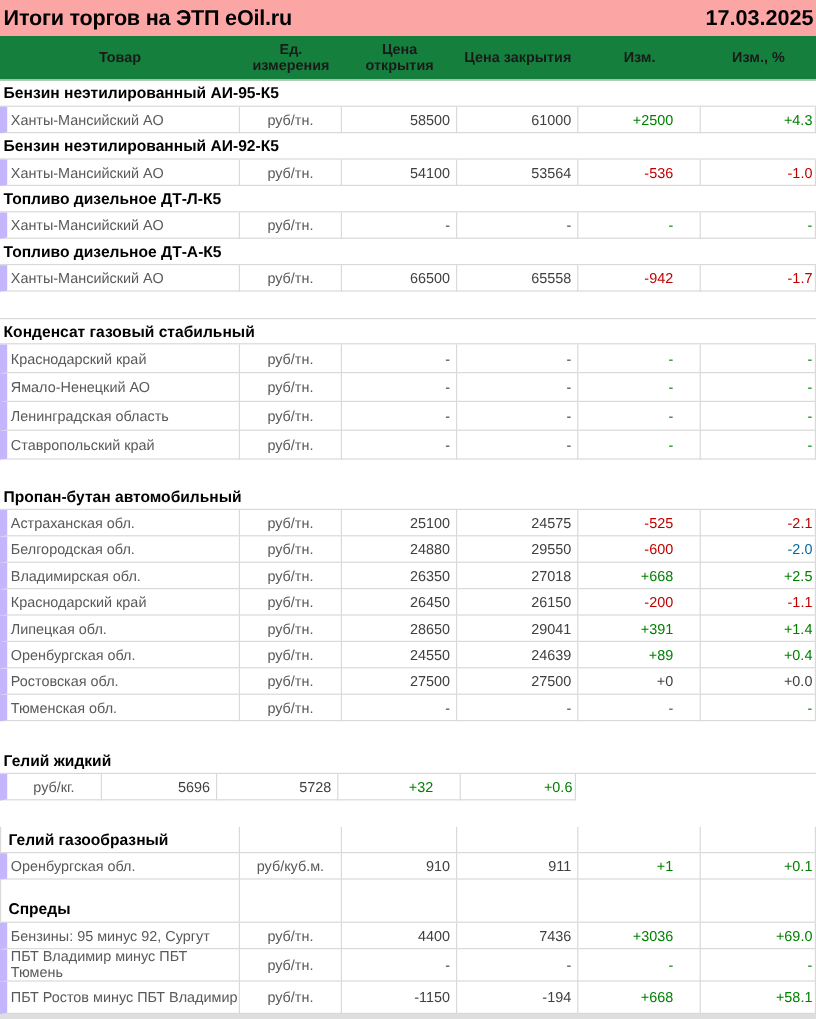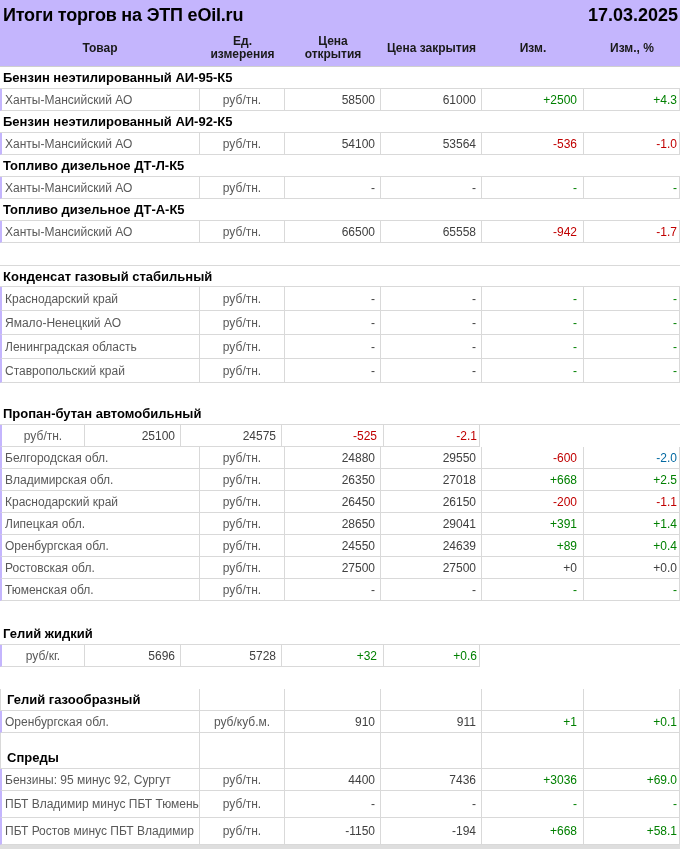--- a/index.html
+++ b/index.html
@@ -1,50 +1,50 @@
 <!DOCTYPE html>
 <html><head>
 <meta charset="utf-8">
 <style>
   html,body{margin:0;padding:0;background:#fff;}
   body{width:680px;height:849px;overflow:hidden;font-family:"Liberation Sans",sans-serif;}
   .page{width:680px;height:849px;position:relative;background:#fff;}
 
   
-  .titlebar{height:30px;display:flex;align-items:center;justify-content:space-between;background:#c4b5fd;}
+  .titlebar{height:30px;display:flex;align-items:center;justify-content:space-between;background:#fca5a5;}
   .title{font-size:18px;font-weight:bold;color:#000;padding-left:3px;letter-spacing:-0.2px;}
   .date{font-size:18px;font-weight:bold;color:#000;padding-right:2px;}
 
   
   .row{display:flex;width:680px;box-sizing:border-box;}
   .cell{box-sizing:border-box;overflow:hidden;font-size:12px;display:flex;align-items:center;}
   .c0{width:200px;justify-content:flex-start;padding-left:3px;color:#595959;}
   .c1{width:85px;justify-content:center;color:#595959;}
   .c2{width:96px;justify-content:flex-end;padding-right:5px;color:#404040;}
   .c3{width:101px;justify-content:flex-end;padding-right:5px;color:#404040;}
-  .c4{width:102px;justify-content:flex-end;padding-right:6px;}
+  .c4{width:102px;justify-content:flex-end;padding-right:22px;}
   .c5{width:96px;justify-content:flex-end;padding-right:2px;}
 
   
-  .r-head{height:37px;background:#c4b5fd;border-bottom:1px solid #cfcfcf;}
+  .r-head{height:37px;background:#15803d;border-bottom:1px solid #cfcfcf;}
   .r-head .cell{font-weight:bold;color:#1a1a1a;justify-content:center;text-align:center;
                 line-height:13px;padding:0 4px;}
 
   
   .r-sec{height:22px;border-bottom:1px solid #d9d9d9;}
   .r-sec .seclabel{font-size:13px;font-weight:bold;color:#000;padding-left:3px;
                    display:flex;align-items:center;width:100%;box-sizing:border-box;}
   .r-sec.bt{border-top:1px solid #d9d9d9;}
   .r-sec.bordered .cell{border-right:1px solid #d9d9d9;text-align:center;}
   .r-sec.bordered .cell:first-child{border-left:1px solid #d9d9d9;}
 
   
   .r-data{height:22px;}
   .r-data .cell{border-right:1px solid #d9d9d9;border-bottom:1px solid #d9d9d9;}
-  .r-data .cell:first-child{border-left:2px solid #c4b5fd;}
+  .r-data .cell:first-child{border-left:6px solid #c4b5fd;}
   .r-data.tall{height:24px;}
   .r-data.twoline{height:27px;}
   .r-data.twoline .c0{line-height:13px;align-items:center;white-space:normal;}
 
   
   .r-empty{background:#fff;}
   .r-empty.bordered .cell{border-right:1px solid #d9d9d9;}
   .r-empty.bordered .cell:first-child{border-left:1px solid #d9d9d9;}
 
   
@@ -148,20 +148,21 @@
         <div class="cell c2">-</div>
         <div class="cell c3">-</div>
         <div class="cell c4" style="color: rgb(0, 128, 0);">-</div>
         <div class="cell c5" style="color: rgb(0, 128, 0);">-</div>
       </div>
       <div class="row r-empty" style="height: 20px;"></div>
       <div class="row r-sec">
         <div class="seclabel">Пропан-бутан автомобильный</div>
       </div>
       <div class="row r-data">
+        <div class="cell c0">Астраханская обл.</div>
         <div class="cell c1">руб/тн.</div>
         <div class="cell c2">25100</div>
         <div class="cell c3">24575</div>
         <div class="cell c4" style="color: rgb(192, 0, 0);">-525</div>
         <div class="cell c5" style="color: rgb(192, 0, 0);">-2.1</div>
       </div>
       <div class="row r-data">
         <div class="cell c0">Белгородская обл.</div>
         <div class="cell c1">руб/тн.</div>
         <div class="cell c2">24880</div>

